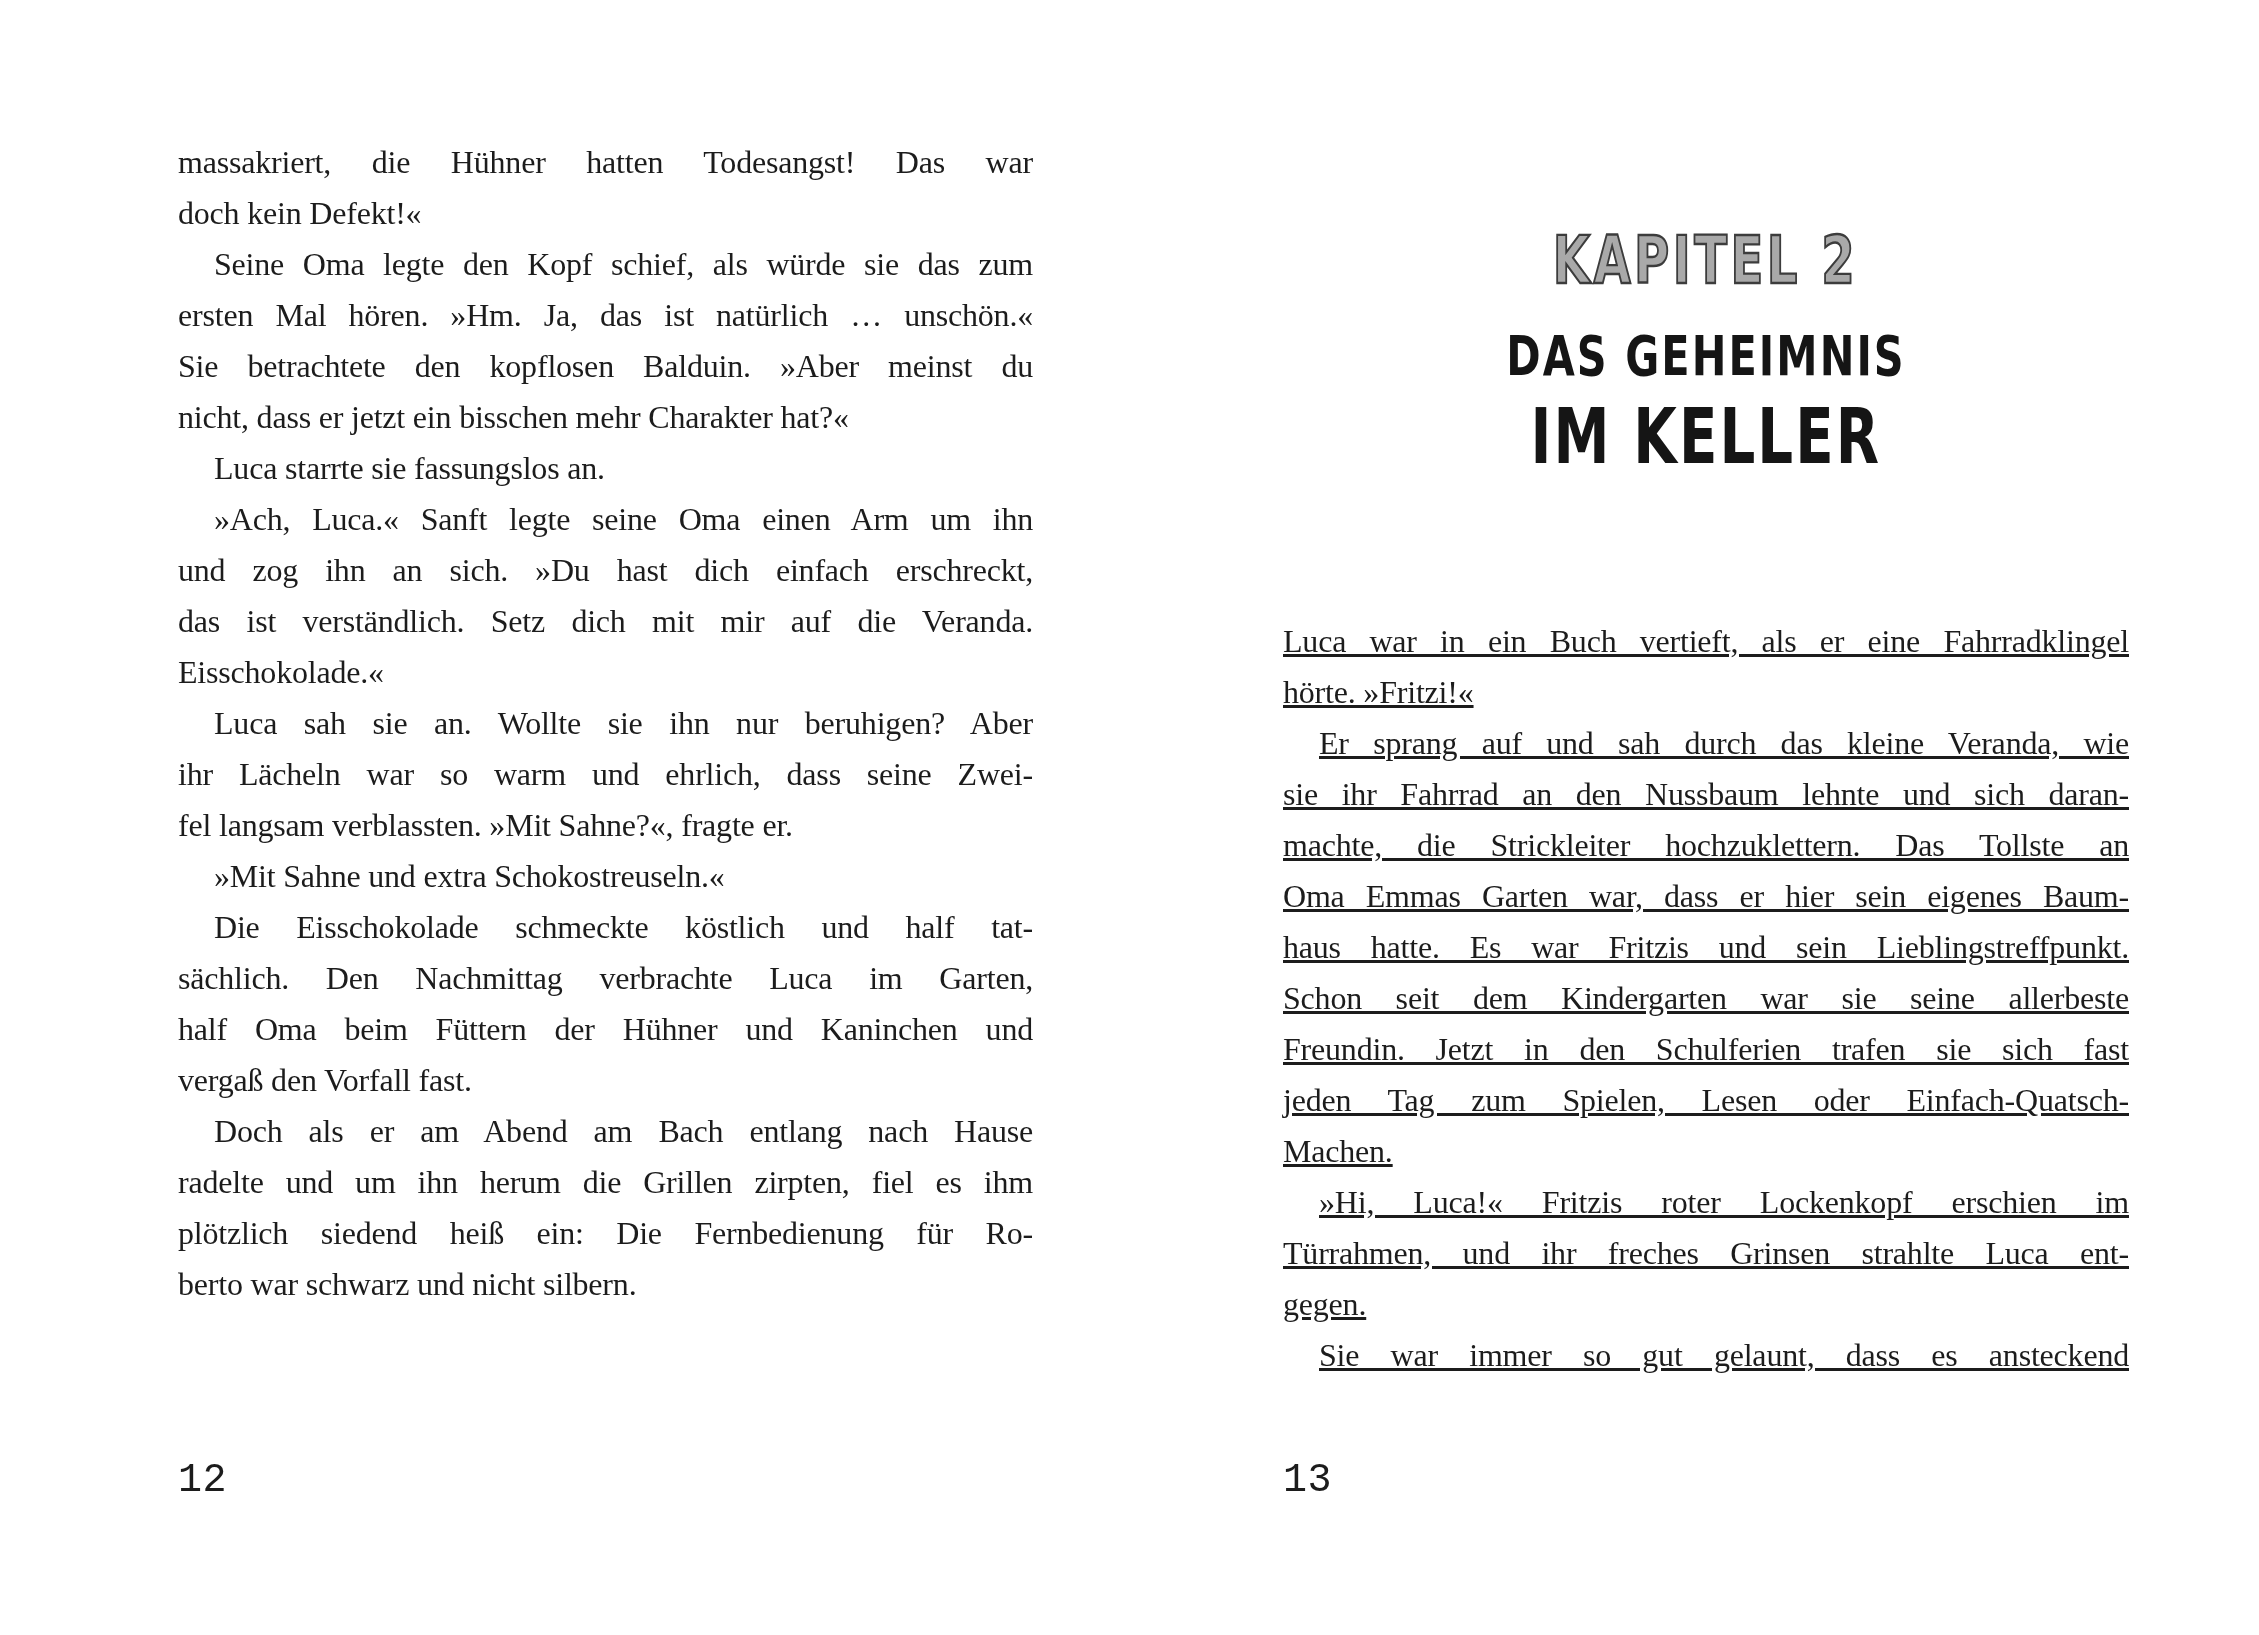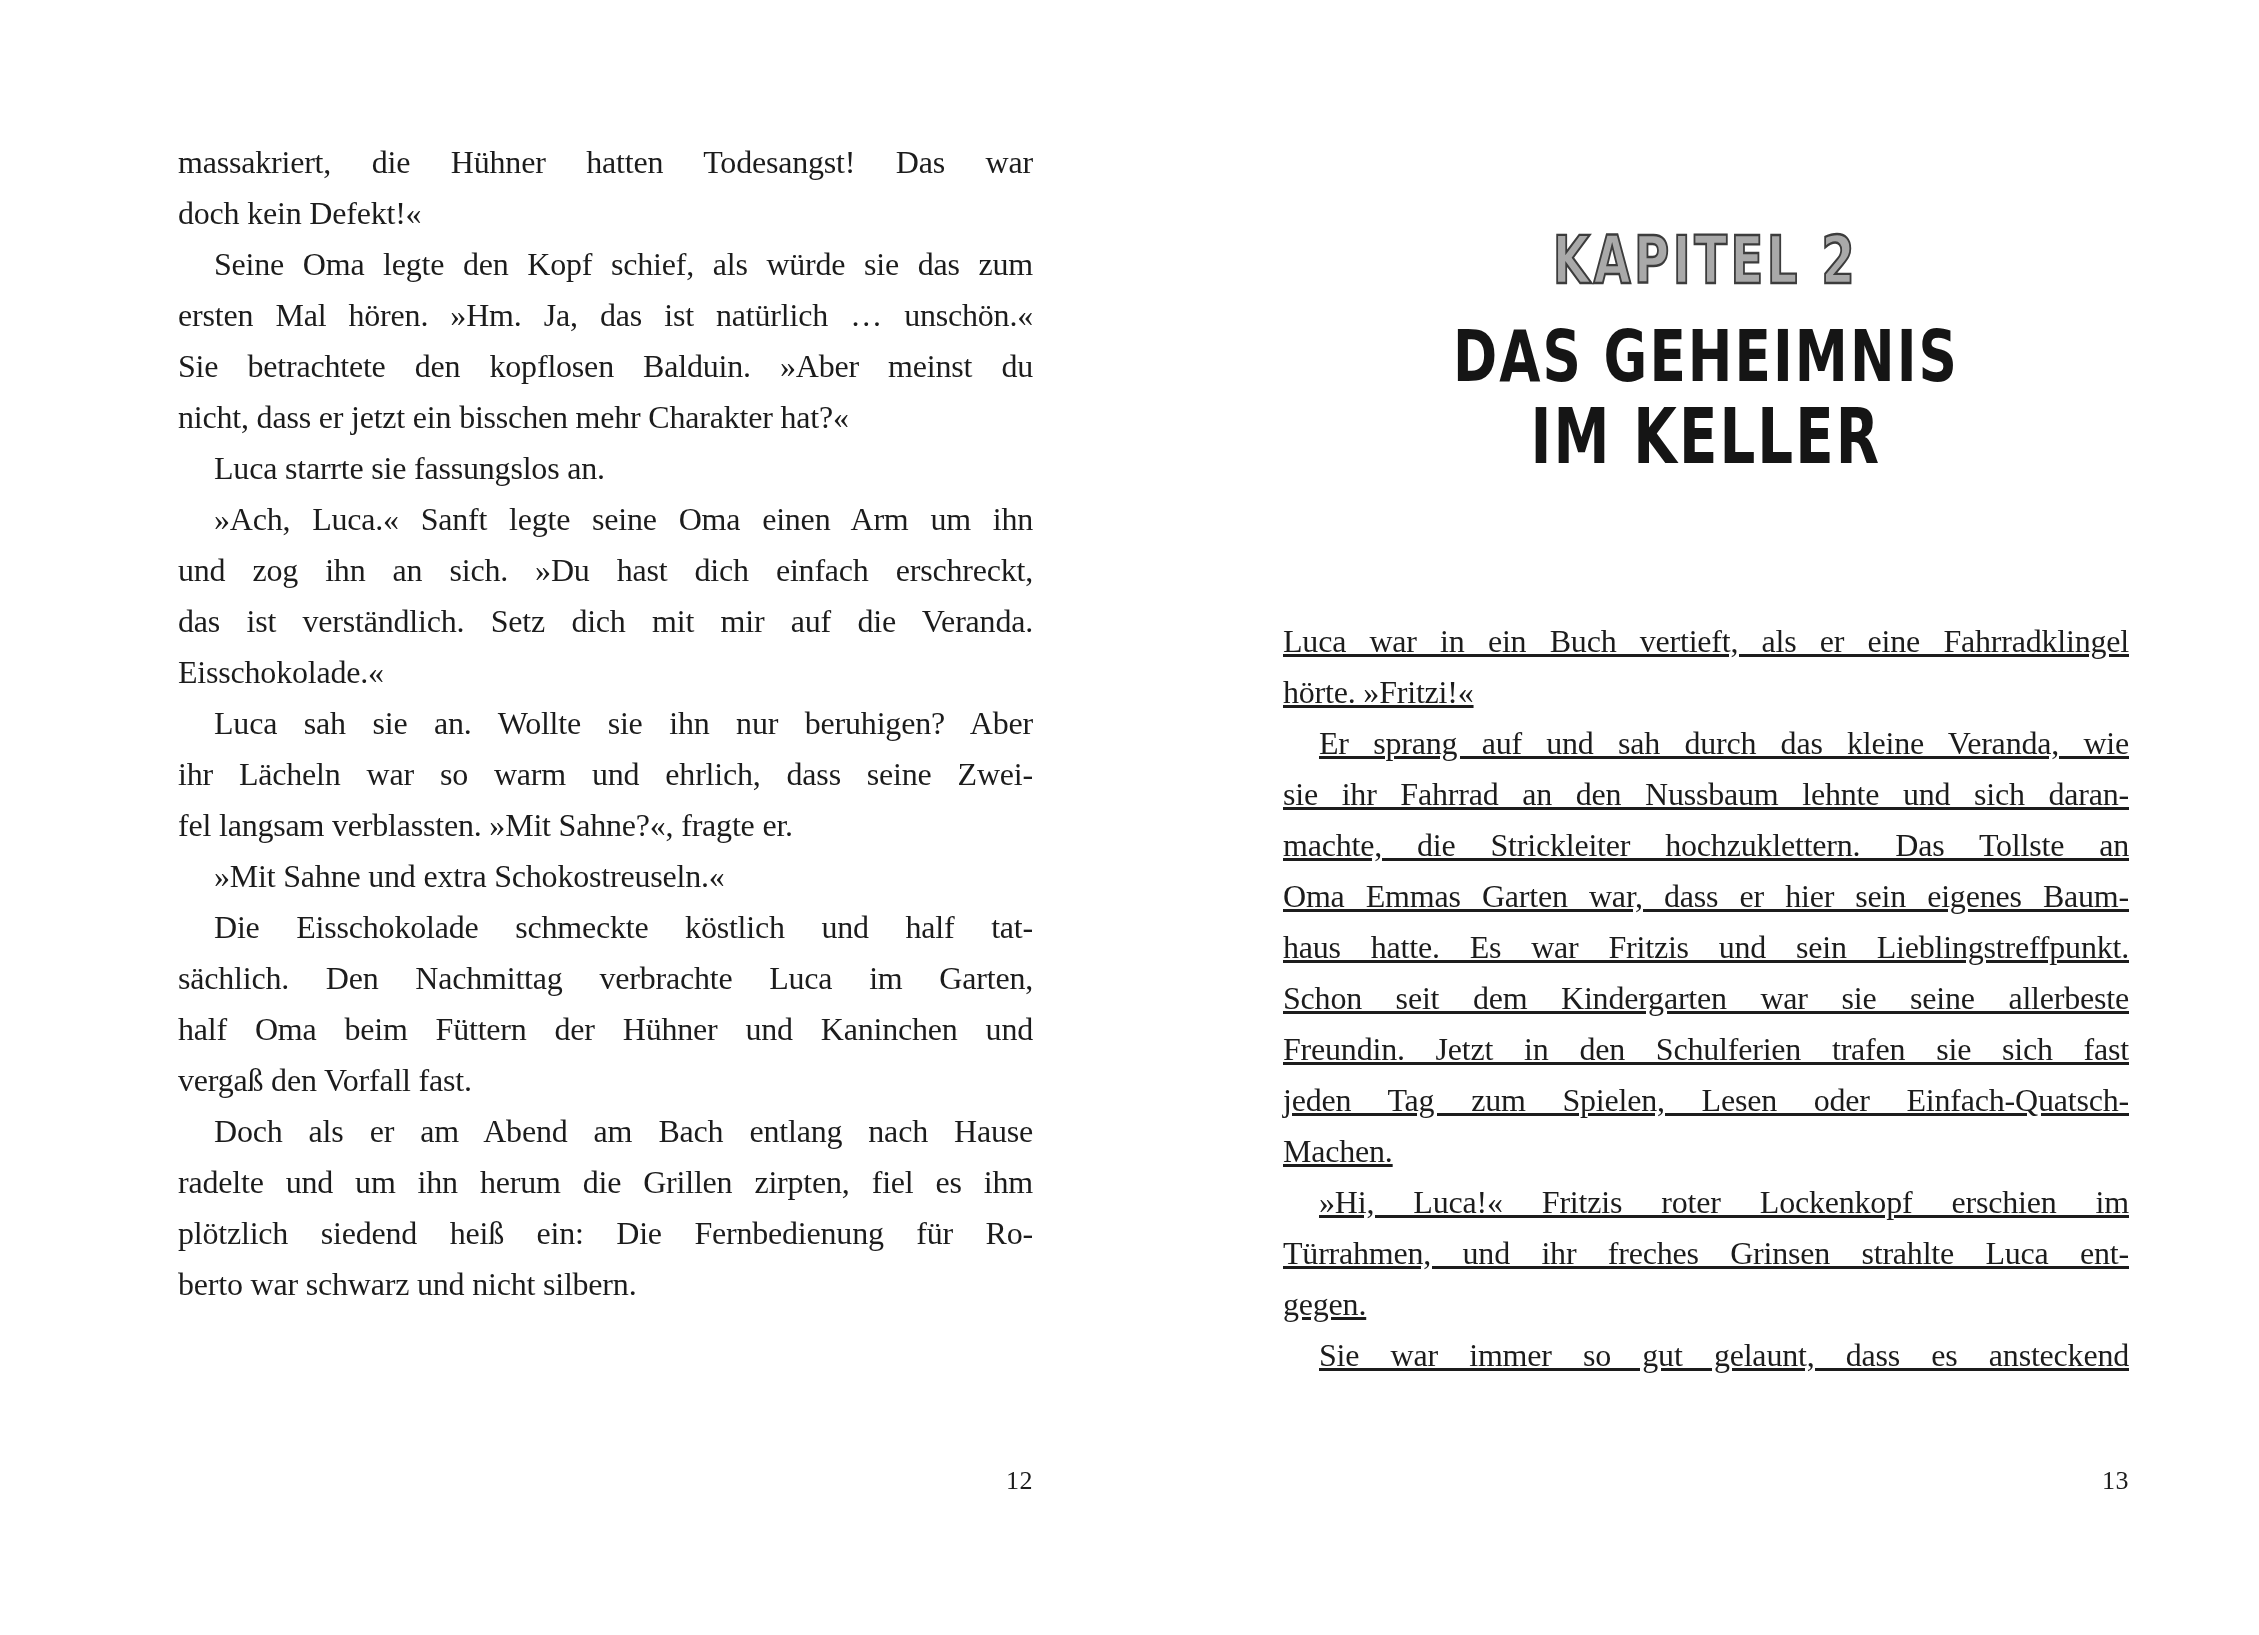--- a/index.html
+++ b/index.html
@@ -48,21 +48,21 @@
   
   .chapter-head {
     position: absolute;
     left: 126px;
     width: 847px;
     text-align: center;
     font-family: "DejaVu Sans", "Liberation Sans", sans-serif;
     font-weight: bold;
   }
   .kicker-row  { top: 228px; font-size: 65px; line-height: 65px; }
-  .title-row-1 { top: 318px; font-size: 72px; line-height: 76px; }
+  .title-row-1 { top: 318px; font-size: 56px; line-height: 76px; }
   .title-row-2 { top: 399px; font-size: 76px; line-height: 76px; }
 
   .squeeze {
     display: inline-block;
     transform: scaleX(0.74);
     transform-origin: center;
     white-space: nowrap;
   }
   .kicker-text {
     color: #a9a9a9;
@@ -74,23 +74,24 @@
     color: #151515;
     letter-spacing: 2.8px;
   }
 
   
   .folio {
     position: absolute;
     top: 1455px;
     height: 51px;
     line-height: 51px;
-    font-size: 26px;
-    text-align: right;
+    font-size: 40px;
+    text-align: left;
     letter-spacing: 0.5px;
+    font-family: Liberation Mono, monospace;
   }
   .folio.left-folio  { left: 162px; width: 855px; }
   .folio.right-folio { left: 127px; width: 846px; }
 </style>
 </head>
 <body>
 
 <div class="spread">
 
   <section class="page left">

